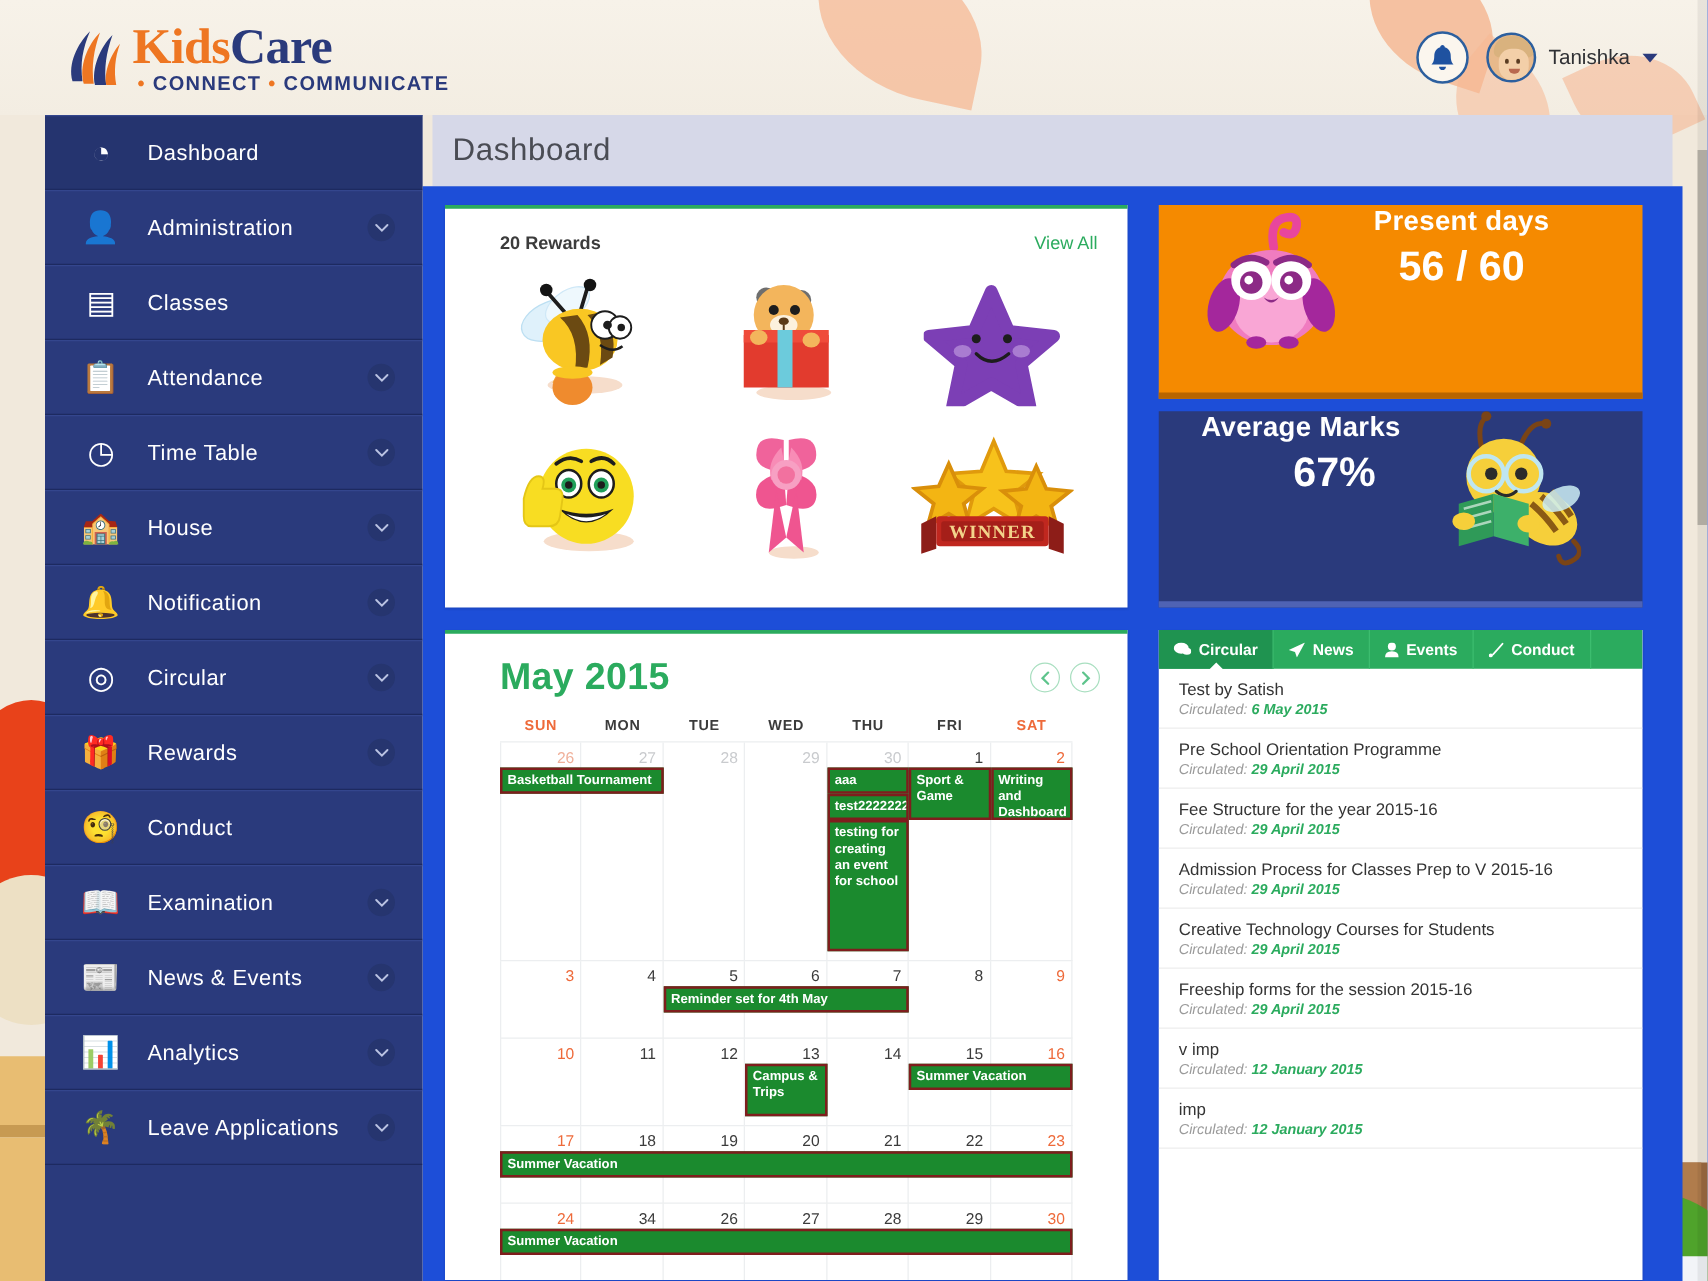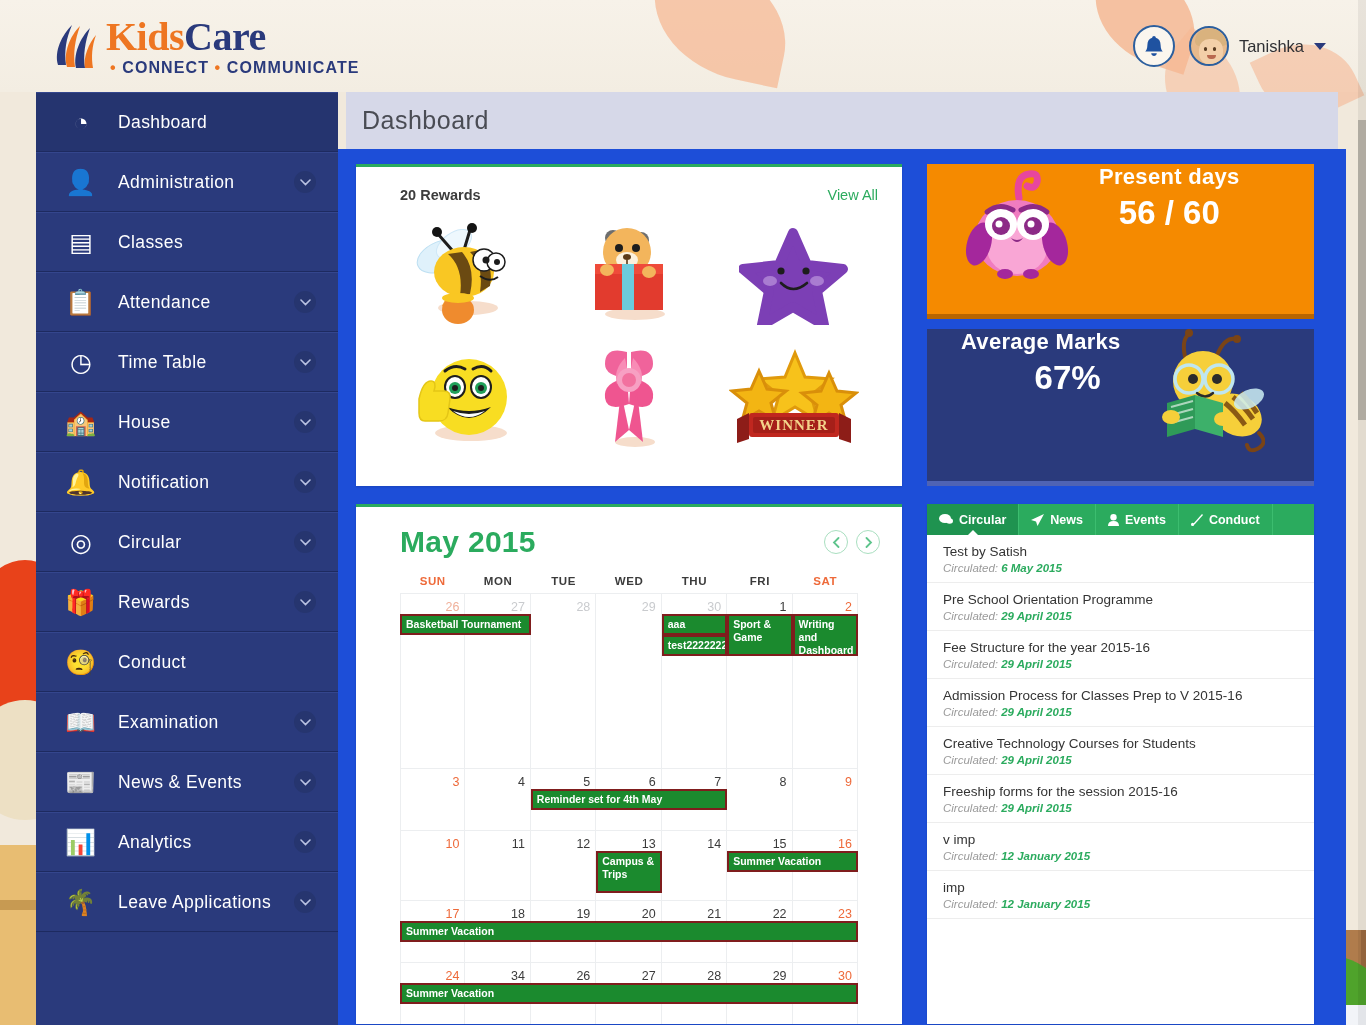--- a/index.html
+++ b/index.html
@@ -586,20 +586,21 @@
                 <div class="daycell"><span class="daynum out">27</span></div>
                 <div class="daycell"><span class="daynum out">28</span></div>
                 <div class="daycell"><span class="daynum out">29</span></div>
                 <div class="daycell"><span class="daynum out">30</span></div>
                 <div class="daycell"><span class="daynum">1</span></div>
                 <div class="daycell"><span class="daynum we">2</span></div>
               </div>
               <div class="evt" style="left:0%;width:28.571428571428573%;top:20px;height:21px">Basketball Tournament</div>
               <div class="evt" style="left:57.142857142857146%;width:14.285714285714286%;top:20px;height:21px">aaa</div>
               <div class="evt" style="left:57.142857142857146%;width:14.285714285714286%;top:41px;height:21px">test2222222</div>
+              <div class="evt" style="left:57.142857142857146%;width:14.285714285714286%;top:62px;height:105px">testing for creating an event for school</div>
               <div class="evt" style="left:71.42857142857143%;width:14.285714285714286%;top:20px;height:42px">Sport &amp; Game</div>
               <div class="evt" style="left:85.71428571428572%;width:14.285714285714286%;top:20px;height:42px">Writing and Dashboard</div>
             </div>
             <div class="week" style="height:62px">
     <div class="week-nums" style="height:62px">
                 <div class="daycell"><span class="daynum we">3</span></div>
                 <div class="daycell"><span class="daynum">4</span></div>
                 <div class="daycell"><span class="daynum">5</span></div>
                 <div class="daycell"><span class="daynum">6</span></div>
                 <div class="daycell"><span class="daynum">7</span></div>

